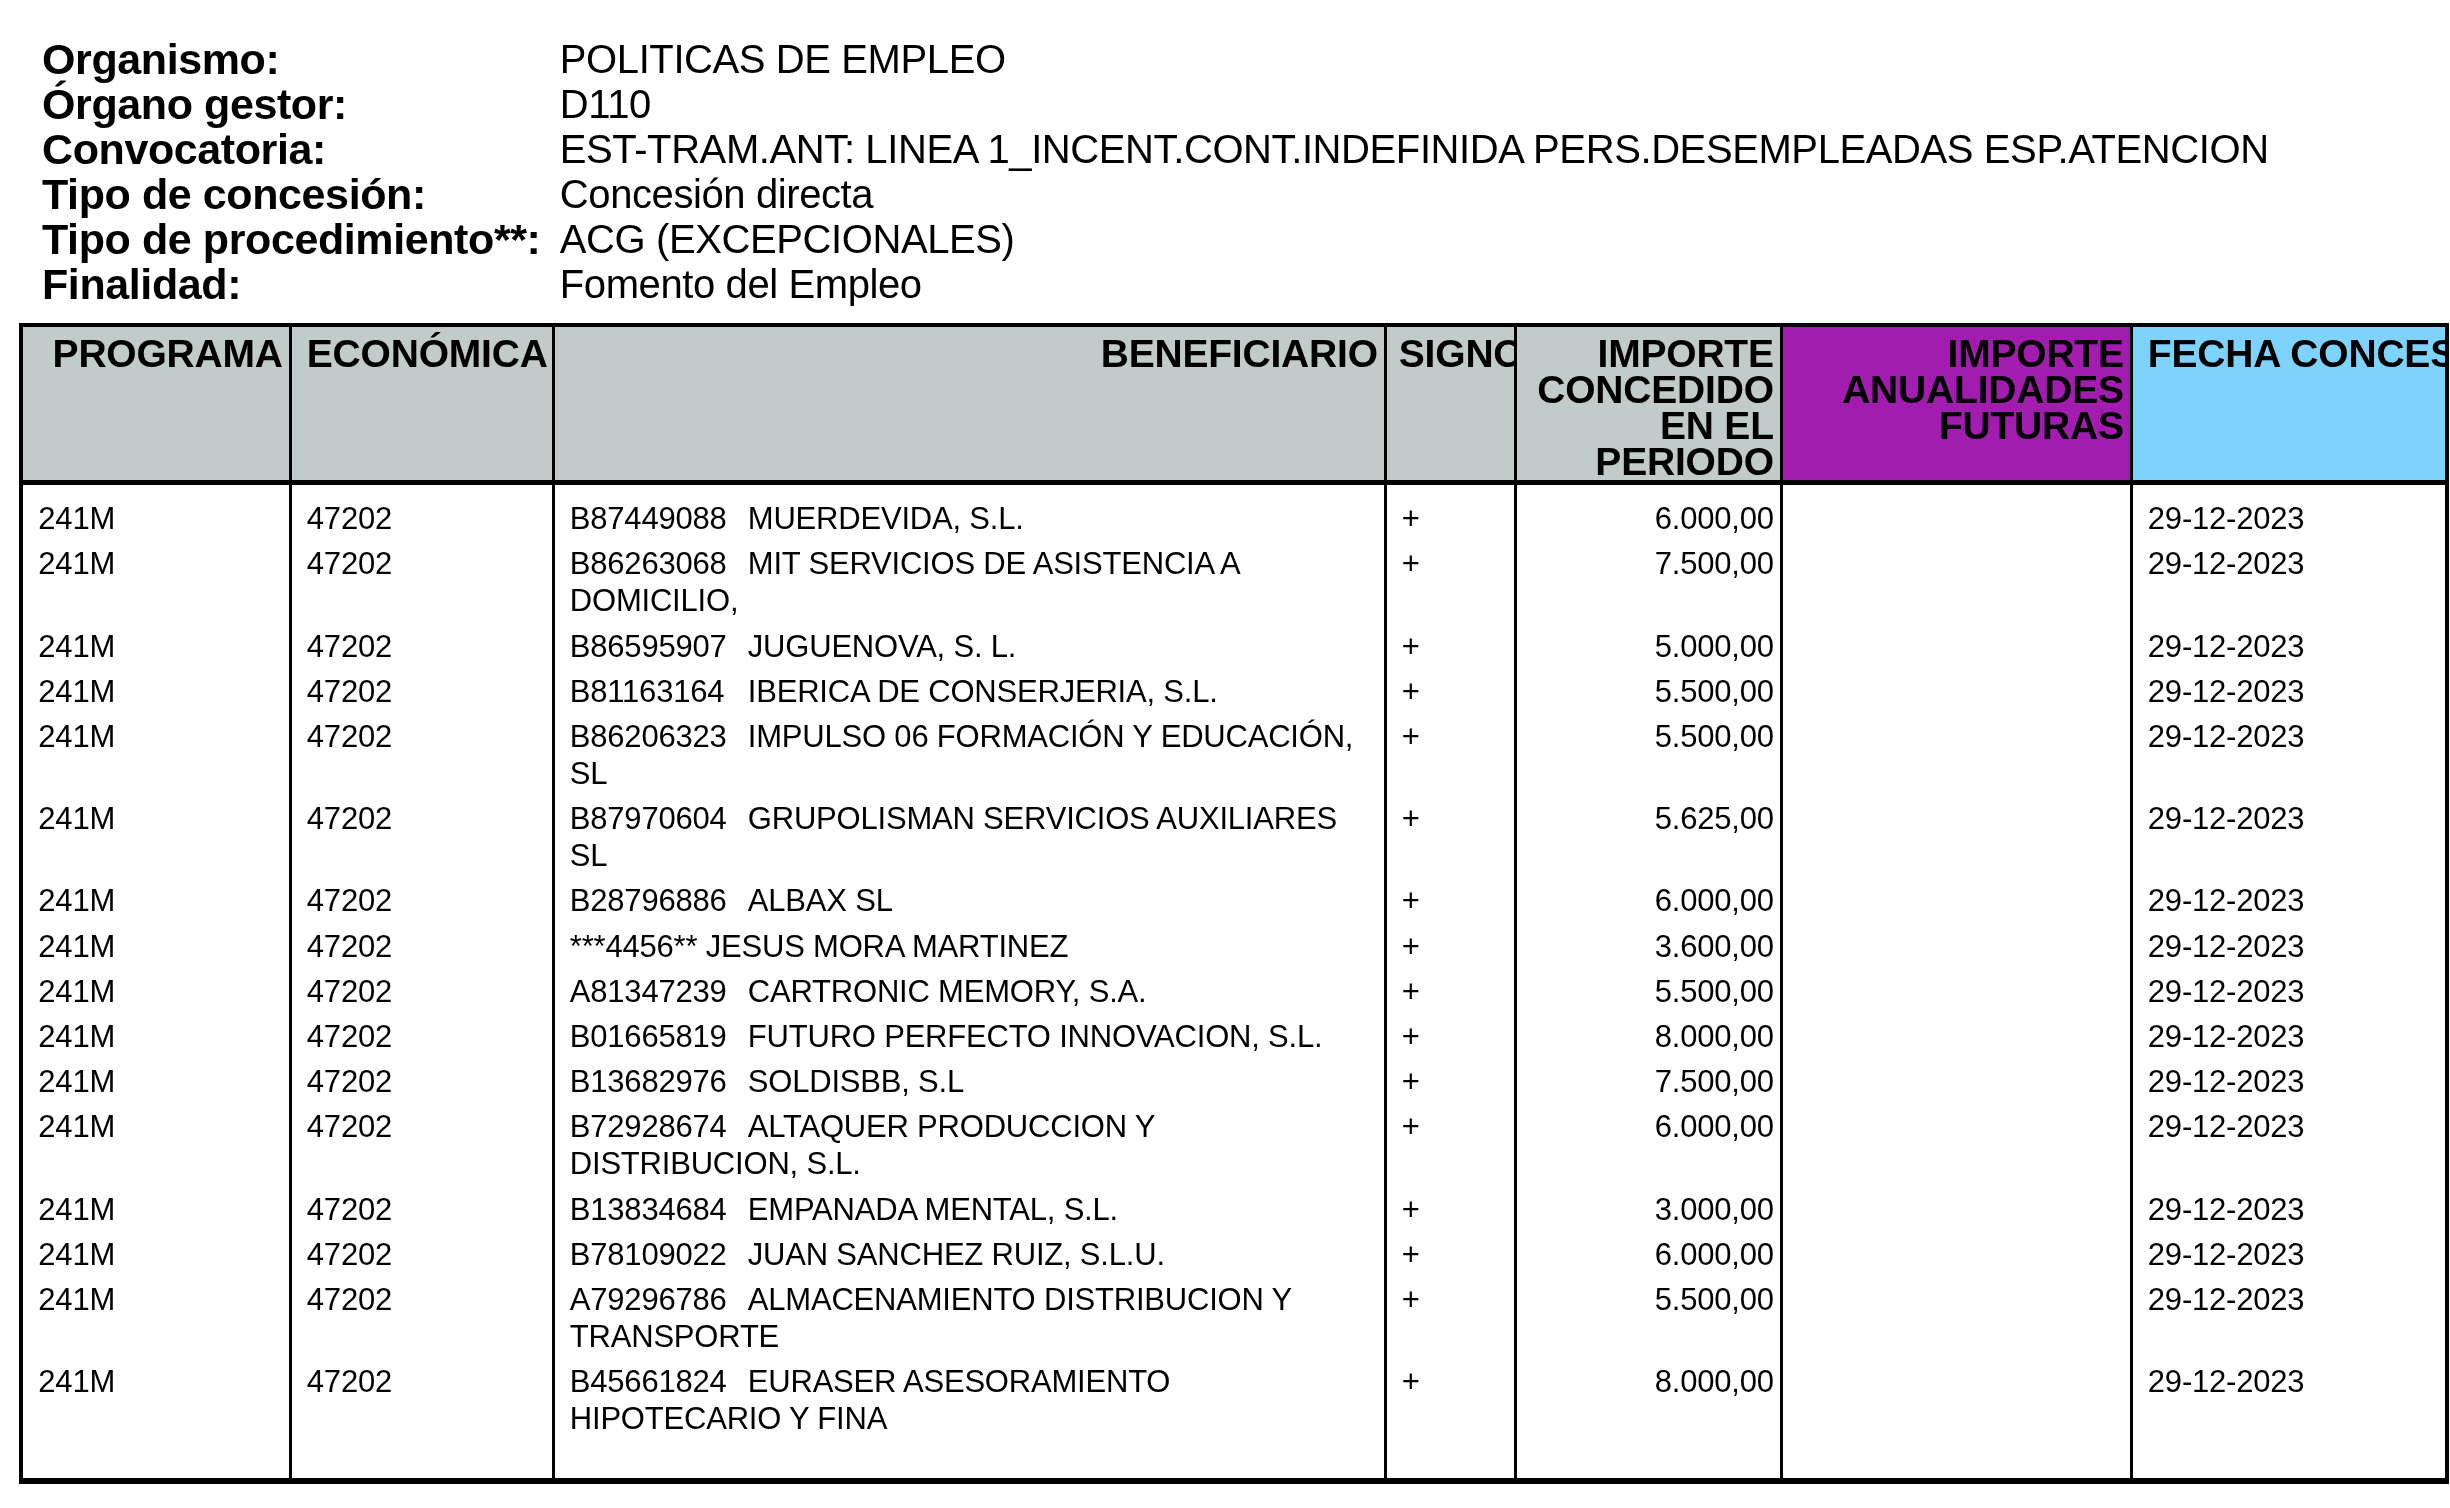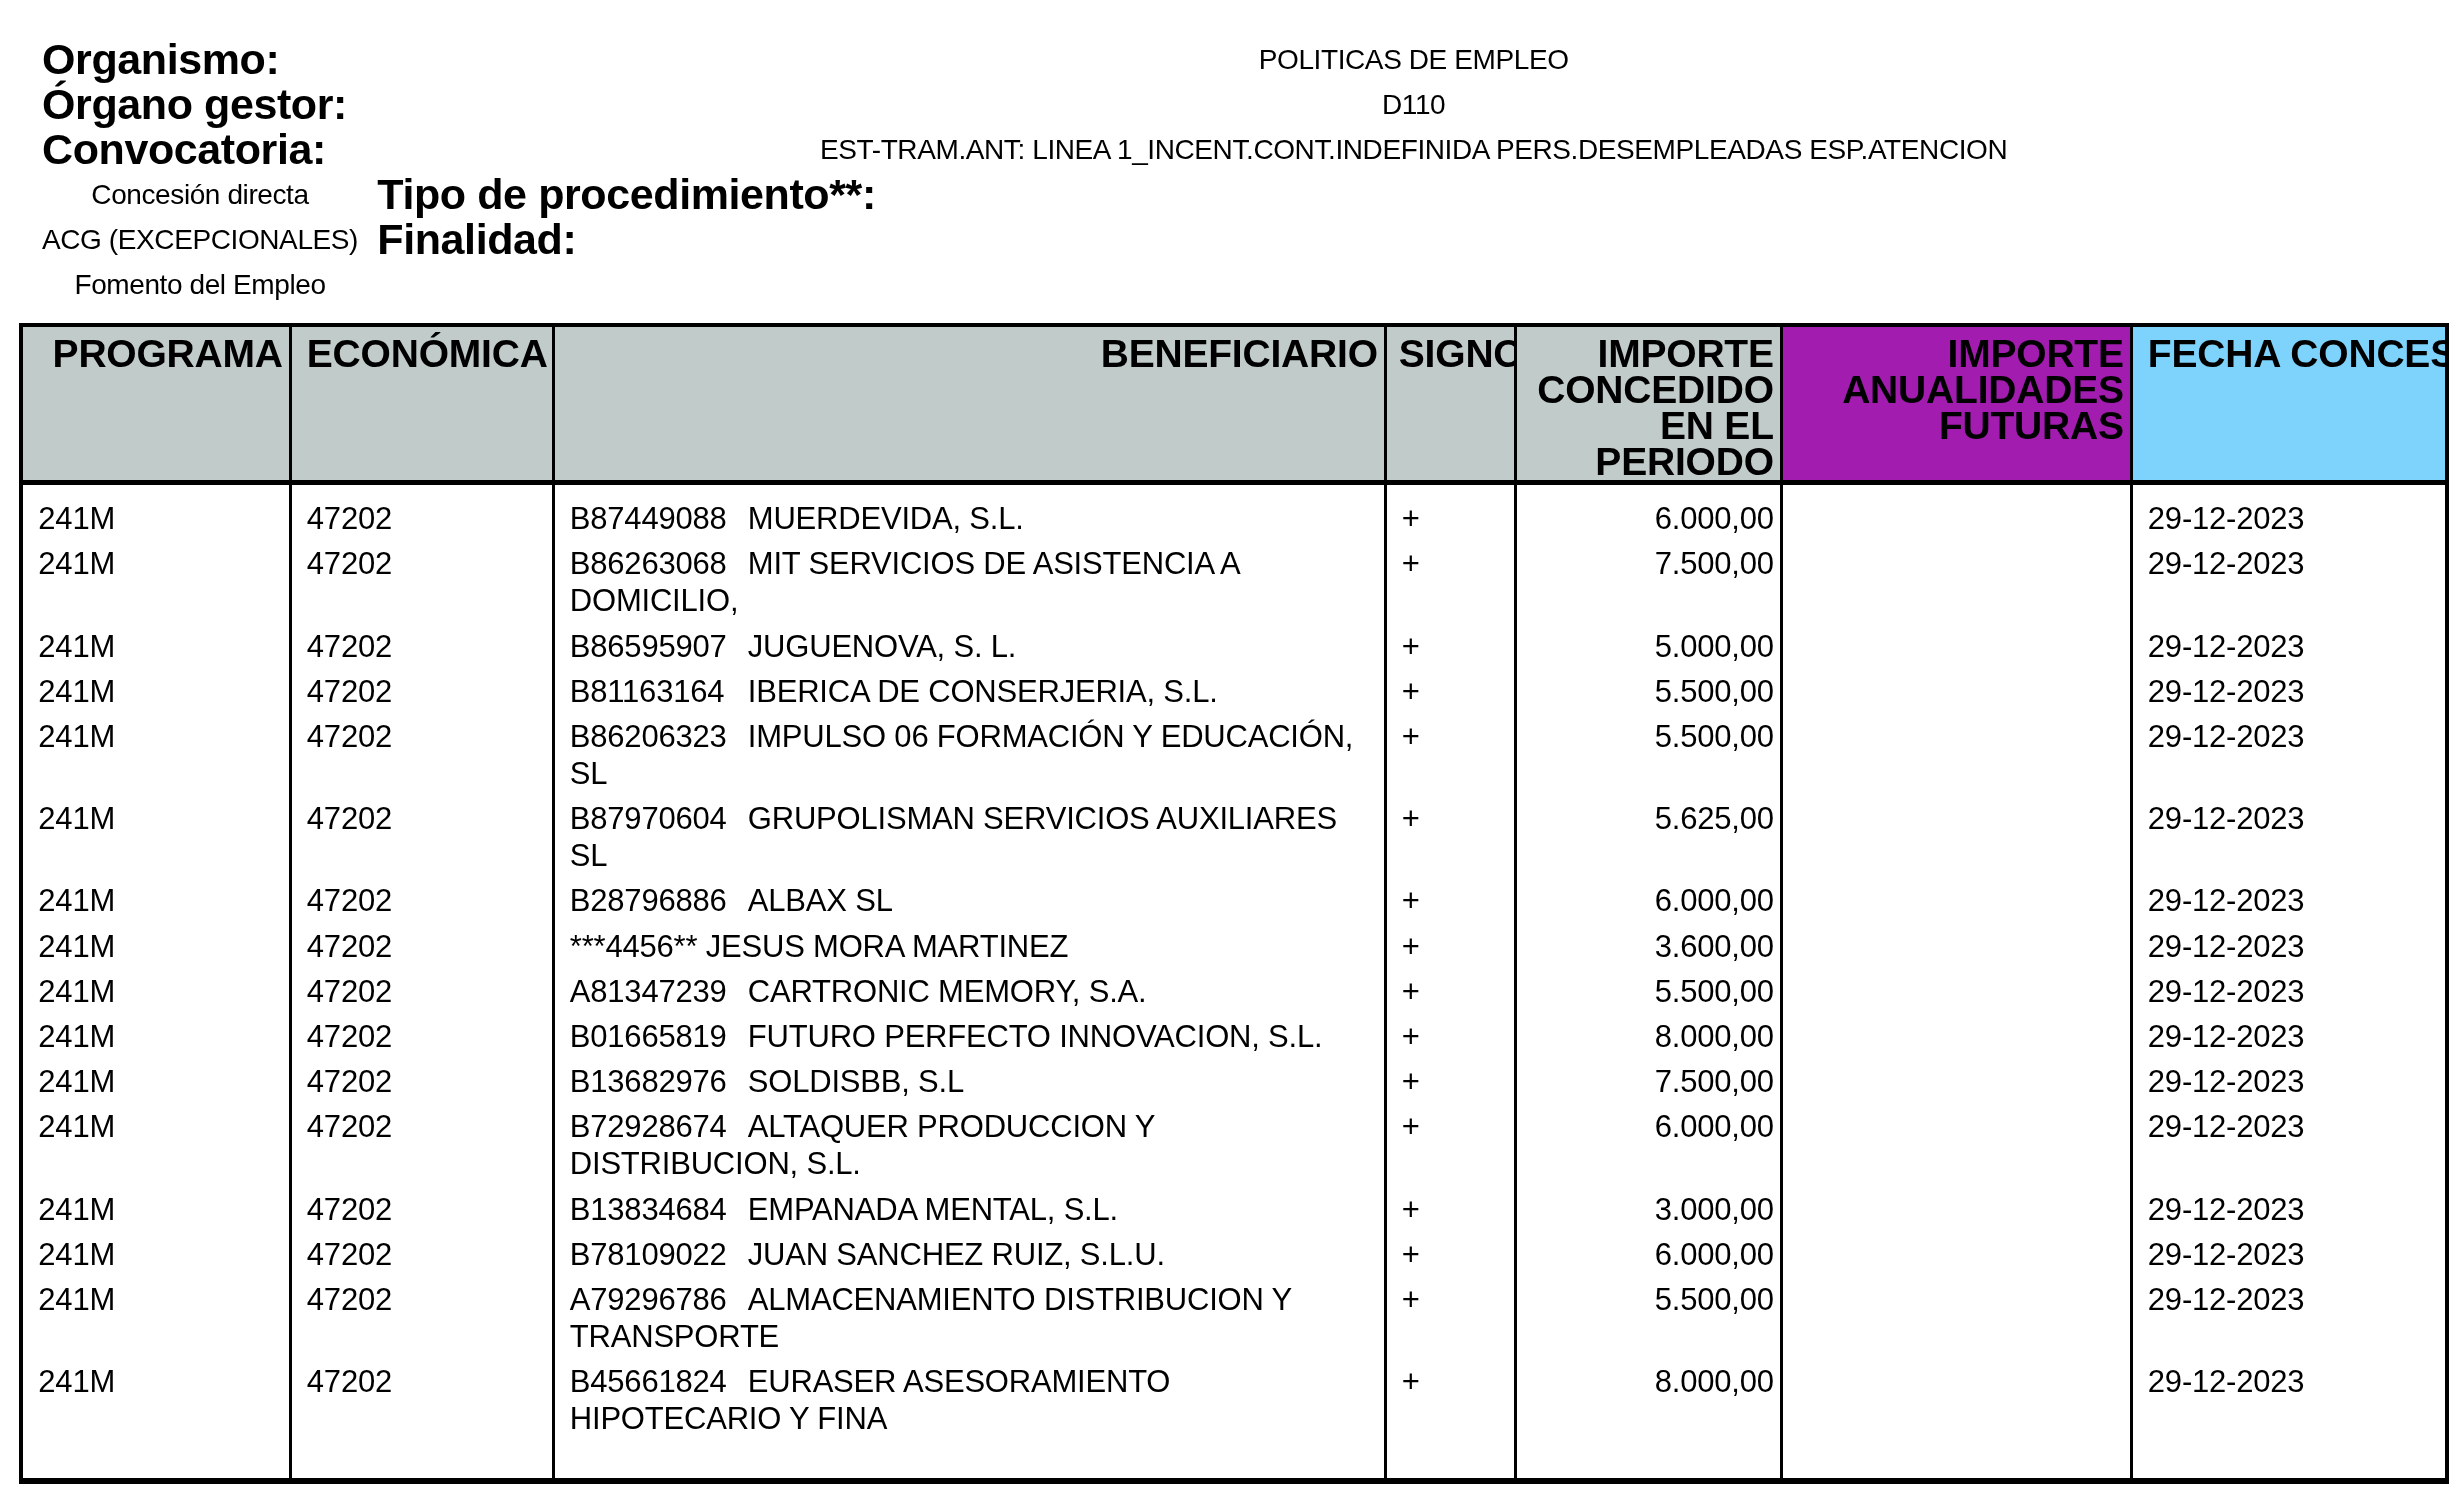--- a/index.html
+++ b/index.html
@@ -22,24 +22,23 @@
     column-gap: 19.3px;
     letter-spacing: -0.4px;
   }
   .meta-label {
     font-weight: bold;
     font-size: 43px;
     line-height: 45px;
     white-space: nowrap;
   }
   .meta-value {
-    font-size: 28px;
+    font-size: 40px;
     line-height: 45px;
     white-space: nowrap;
-    text-align: center;
   }
 
   
   table.grant {
     border-collapse: collapse;
     table-layout: fixed;
     width: 2425px;
     margin: 16.3px 0 0 19.3px;
     letter-spacing: -0.2px;
   }
@@ -82,20 +81,21 @@
 
 <div class="page">
 
   <div class="meta">
     <span class="meta-label">Organismo:</span>
     <span class="meta-value">POLITICAS DE EMPLEO</span>
     <span class="meta-label">Órgano gestor:</span>
     <span class="meta-value">D110</span>
     <span class="meta-label">Convocatoria:</span>
     <span class="meta-value">EST-TRAM.ANT: LINEA 1_INCENT.CONT.INDEFINIDA PERS.DESEMPLEADAS ESP.ATENCION</span>
+    <span class="meta-label">Tipo de concesión:</span>
     <span class="meta-value">Concesión directa</span>
     <span class="meta-label">Tipo de procedimiento**:</span>
     <span class="meta-value">ACG (EXCEPCIONALES)</span>
     <span class="meta-label">Finalidad:</span>
     <span class="meta-value">Fomento del Empleo</span>
   </div>
 
   <table class="grant">
     <colgroup>
       <col style="width:269px">

